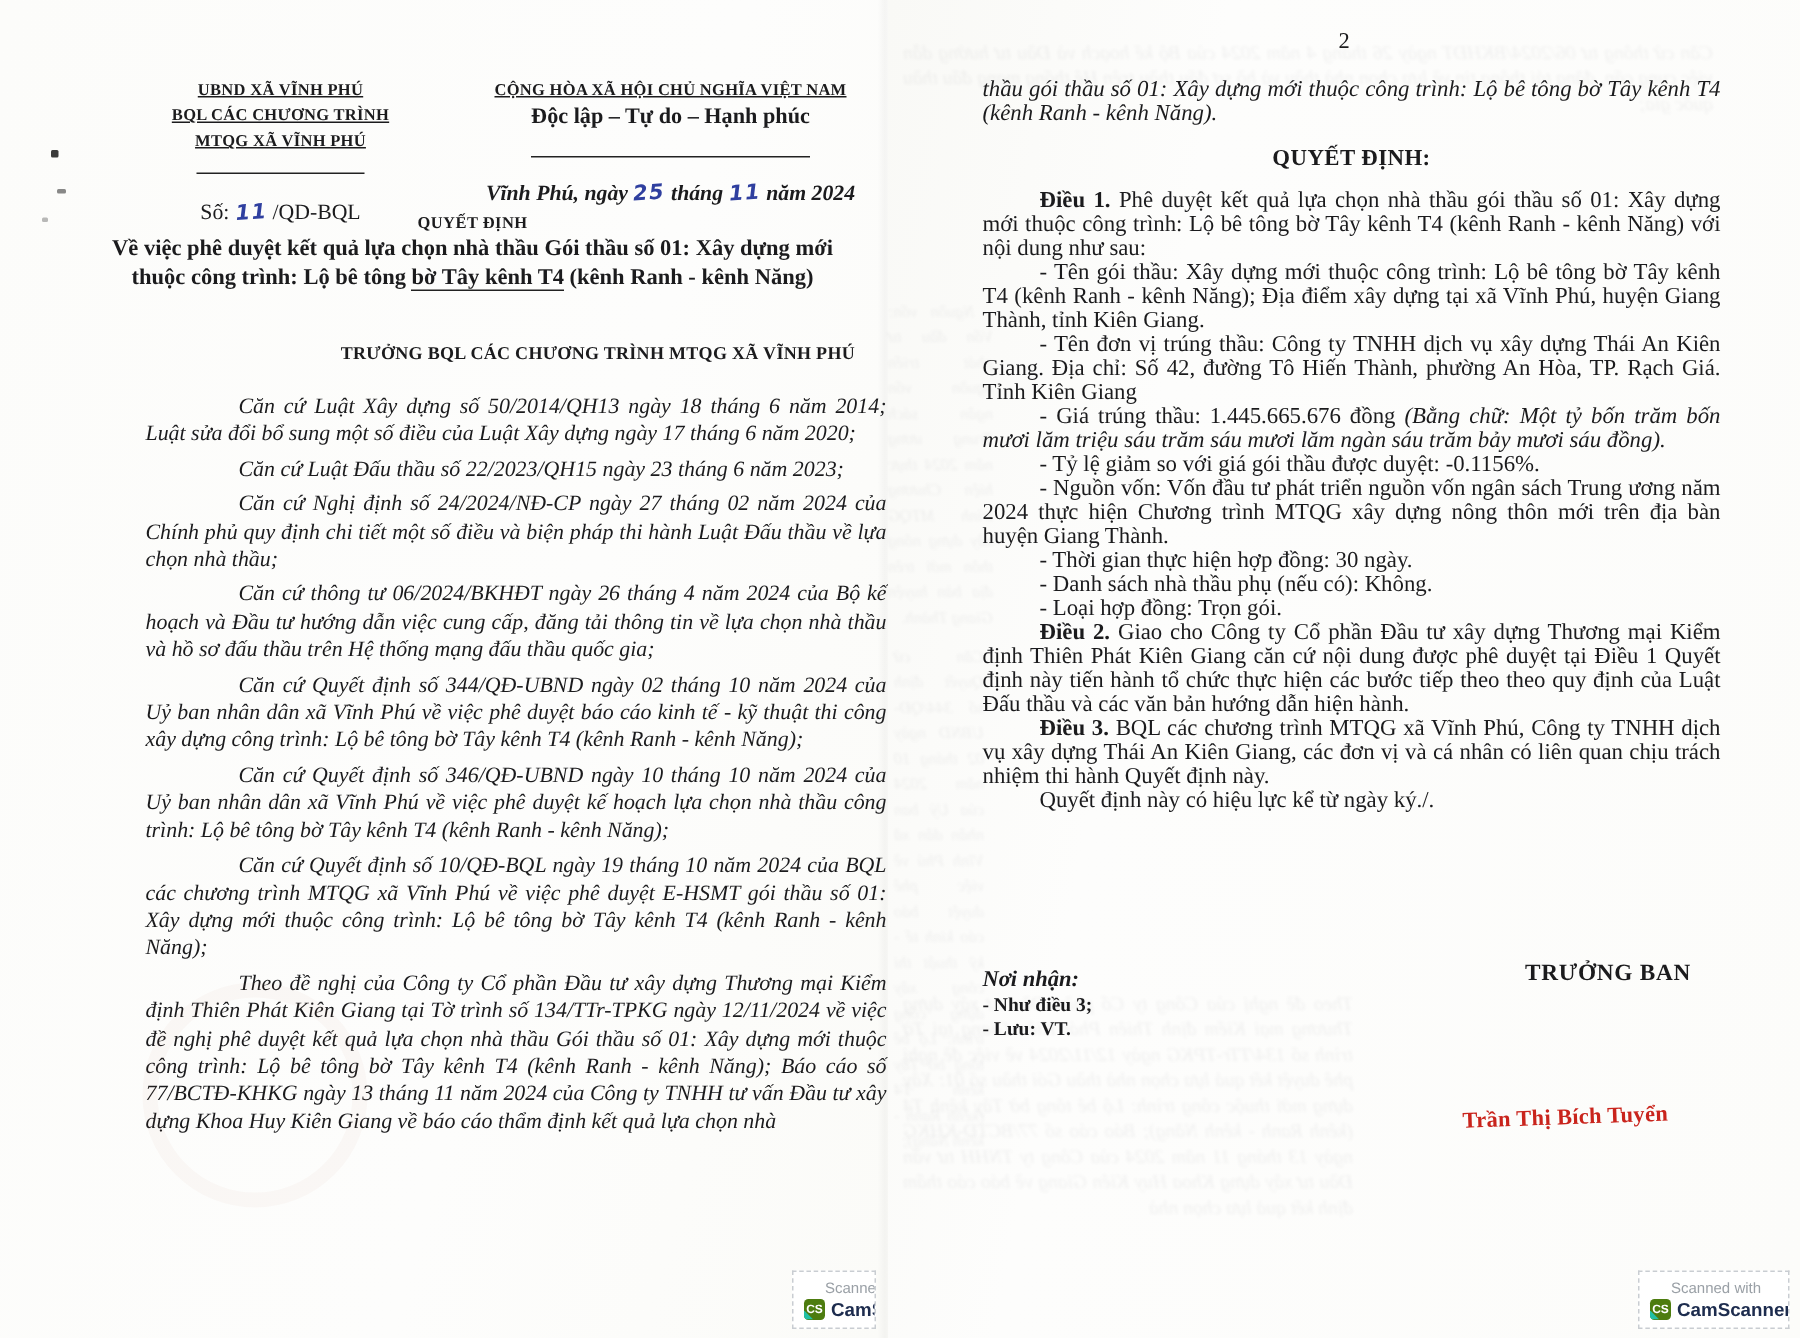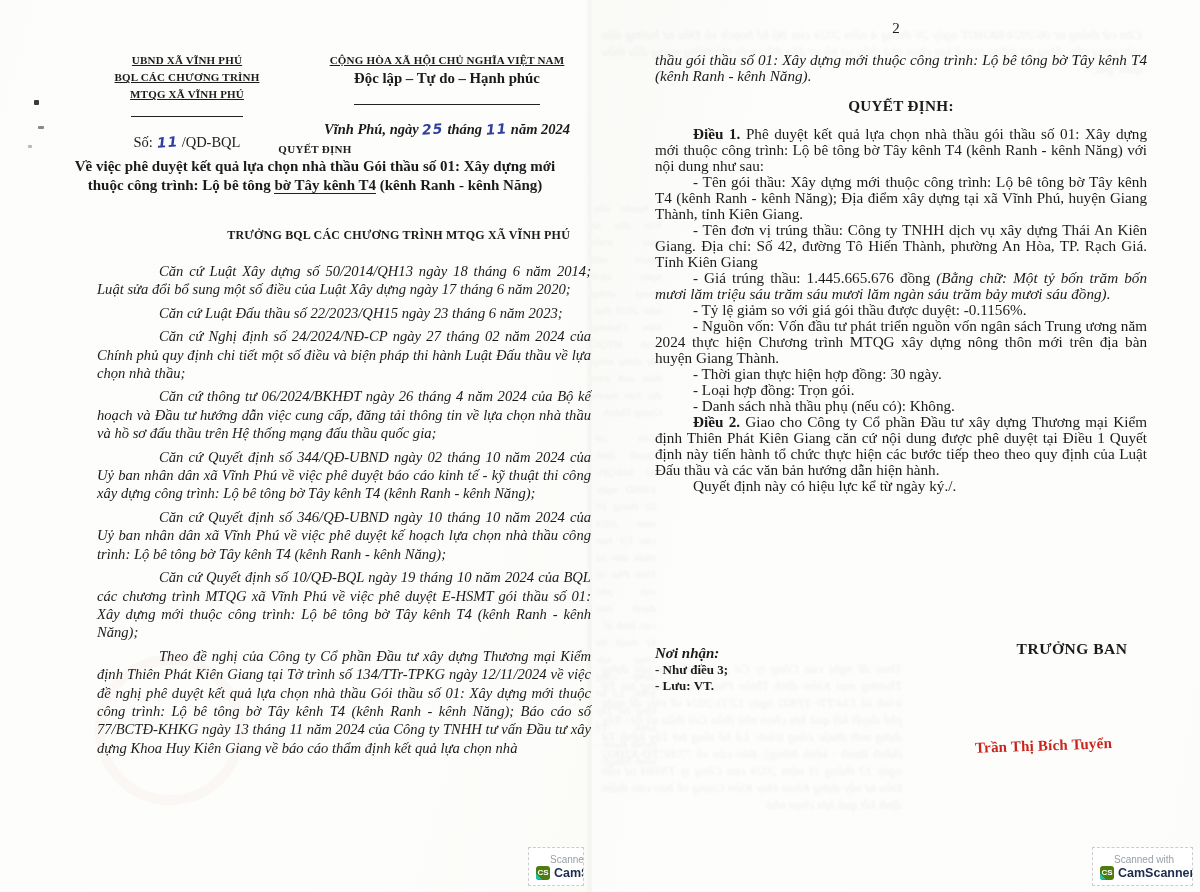--- a/index.html
+++ b/index.html
@@ -155,25 +155,28 @@
       <span class="lead">Điều 1.</span><span> Phê duyệt kết quả lựa chọn nhà thầu gói thầu số 01: Xây dựng mới thuộc công trình: Lộ bê tông bờ Tây kênh T4 (kênh Ranh - kênh Năng) với nội dung như sau:</span>
     </p>
     <p>- Tên gói thầu: Xây dựng mới thuộc công trình: Lộ bê tông bờ Tây kênh T4 (kênh Ranh - kênh Năng); Địa điểm xây dựng tại xã Vĩnh Phú, huyện Giang Thành, tỉnh Kiên Giang.</p>
     <p>- Tên đơn vị trúng thầu: Công ty TNHH dịch vụ xây dựng Thái An Kiên Giang. Địa chỉ: Số 42, đường Tô Hiến Thành, phường An Hòa, TP. Rạch Giá. Tỉnh Kiên Giang</p>
     <p>
       <span>- Giá trúng thầu: 1.445.665.676 đồng </span><span class="it">(Bằng chữ: Một tỷ bốn trăm bốn mươi lăm triệu sáu trăm sáu mươi lăm ngàn sáu trăm bảy mươi sáu đồng).</span>
     </p>
     <p>- Tỷ lệ giảm so với giá gói thầu được duyệt: -0.1156%.</p>
     <p>- Nguồn vốn: Vốn đầu tư phát triển nguồn vốn ngân sách Trung ương năm 2024 thực hiện Chương trình MTQG xây dựng nông thôn mới trên địa bàn huyện Giang Thành.</p>
     <p>- Thời gian thực hiện hợp đồng: 30 ngày.</p>
+    <p>- Danh sách nhà thầu phụ (nếu có): Không.</p>
     <p>- Loại hợp đồng: Trọn gói.</p>
-    <p>- Danh sách nhà thầu phụ (nếu có): Không.</p>
 
     <p>
       <span class="lead">Điều 2.</span><span> Giao cho Công ty Cổ phần Đầu tư xây dựng Thương mại Kiểm định Thiên Phát Kiên Giang căn cứ nội dung được phê duyệt tại Điều 1 Quyết định này tiến hành tổ chức thực hiện các bước tiếp theo theo quy định của Luật Đấu thầu và các văn bản hướng dẫn hiện hành.</span>
+    </p>
+    <p>
+      <span class="lead">Điều 3.</span><span> BQL các chương trình MTQG xã Vĩnh Phú, Công ty TNHH dịch vụ xây dựng Thái An Kiên Giang, các đơn vị và cá nhân có liên quan chịu trách nhiệm thi hành Quyết định này.</span>
     </p>
     <p>Quyết định này có hiệu lực kể từ ngày ký./.</p>
   </div>
 
   <div class="footer2">
     <div class="noinhan">Nơi nhận:</div>
     <div class="noinhan-items">
       <div>- Như điều 3;</div>
       <div>- Lưu: VT.</div>
     </div>

